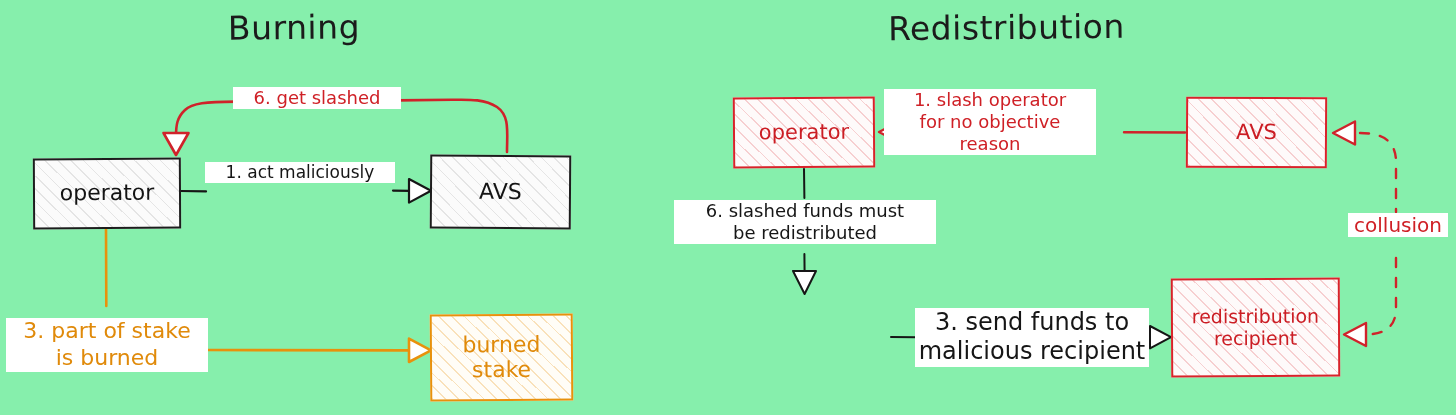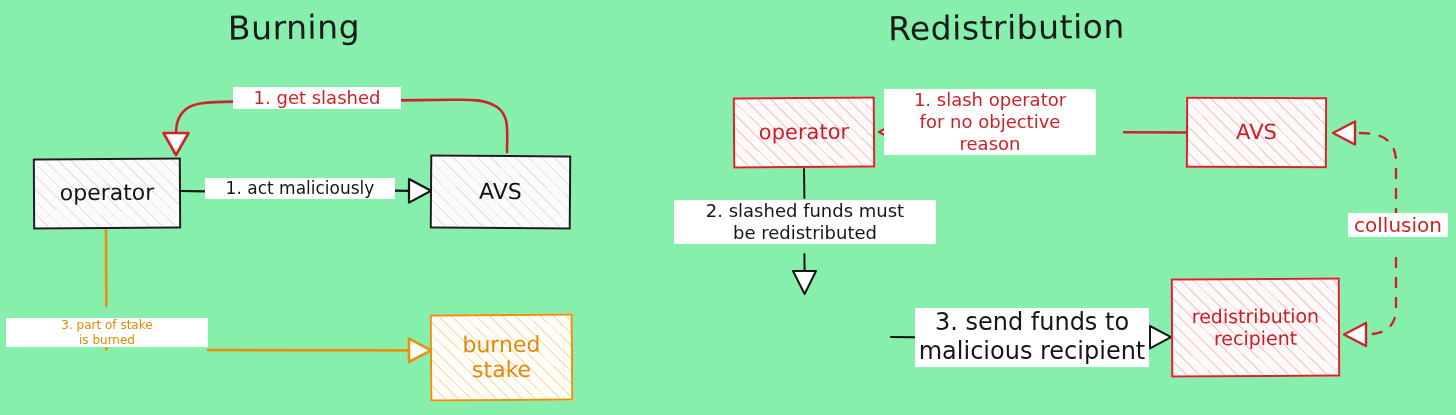--- a/index.html
+++ b/index.html
@@ -150,40 +150,40 @@
     </g>
   </svg>
 
   <div class="node dark" style="left:33px; top:158px; width:148px; height:71px; font-size:22px; transform:rotate(-0.3deg);">operator</div>
 
   <div class="node dark" style="left:430px; top:155px; width:141px; height:74px; font-size:22px; transform:rotate(0.4deg);">AVS</div>
 
   <div class="node orange" style="left:430px; top:314px; width:143px; height:87px; font-size:22px; transform:rotate(-0.4deg);">burned
 stake</div>
 
-  <div class="edge-label lbl-dark" style="left:205px; top:178px; width:190px; font-size:17px;">1. act maliciously</div>
+  <div class="edge-label lbl-dark" style="left:205px; top:162px; width:190px; font-size:17px;">1. act maliciously</div>
 
-  <div class="edge-label lbl-red" style="left:233px; top:87px; width:168px; font-size:18px;">1. get slashed</div>
+  <div class="edge-label lbl-red" style="left:233px; top:87px; width:168px; font-size:18px;">6. get slashed</div>
 
-  <div class="edge-label lbl-orange" style="left:6px; top:318px; width:202px; font-size:12px;text-align:center;">3. part of stake
+  <div class="edge-label lbl-orange" style="left:6px; top:318px; width:202px; font-size:22px;text-align:center;">3. part of stake
 is burned</div>
 
   <div class="node red" style="left:733px; top:97px; width:142px; height:71px; font-size:21px; transform:rotate(-0.4deg);">operator</div>
 
   <div class="node red" style="left:1186px; top:97px; width:141px; height:71px; font-size:21px; transform:rotate(0.3deg);">AVS</div>
 
 
   <div class="node red" style="left:1171px; top:278px; width:169px; height:99px; font-size:19px; transform:rotate(-0.3deg);">redistribution
 recipient</div>
 
   <div class="edge-label lbl-red" style="left:884px; top:89px; width:212px; font-size:18px;">1. slash operator
 for no objective
 reason</div>
 
-  <div class="edge-label lbl-dark" style="left:674px; top:200px; width:262px; font-size:18px;">2. slashed funds must
+  <div class="edge-label lbl-dark" style="left:674px; top:200px; width:262px; font-size:18px;">6. slashed funds must
 be redistributed</div>
 
   <div class="edge-label lbl-dark" style="left:915px; top:308px; width:234px; font-size:24px;">3. send funds to
 malicious recipient</div>
 
   <div class="edge-label lbl-red" style="left:1348px; top:213px; width:100px; font-size:20px; text-align:center;">collusion</div>
 
 </div>
 
 </body></html>

